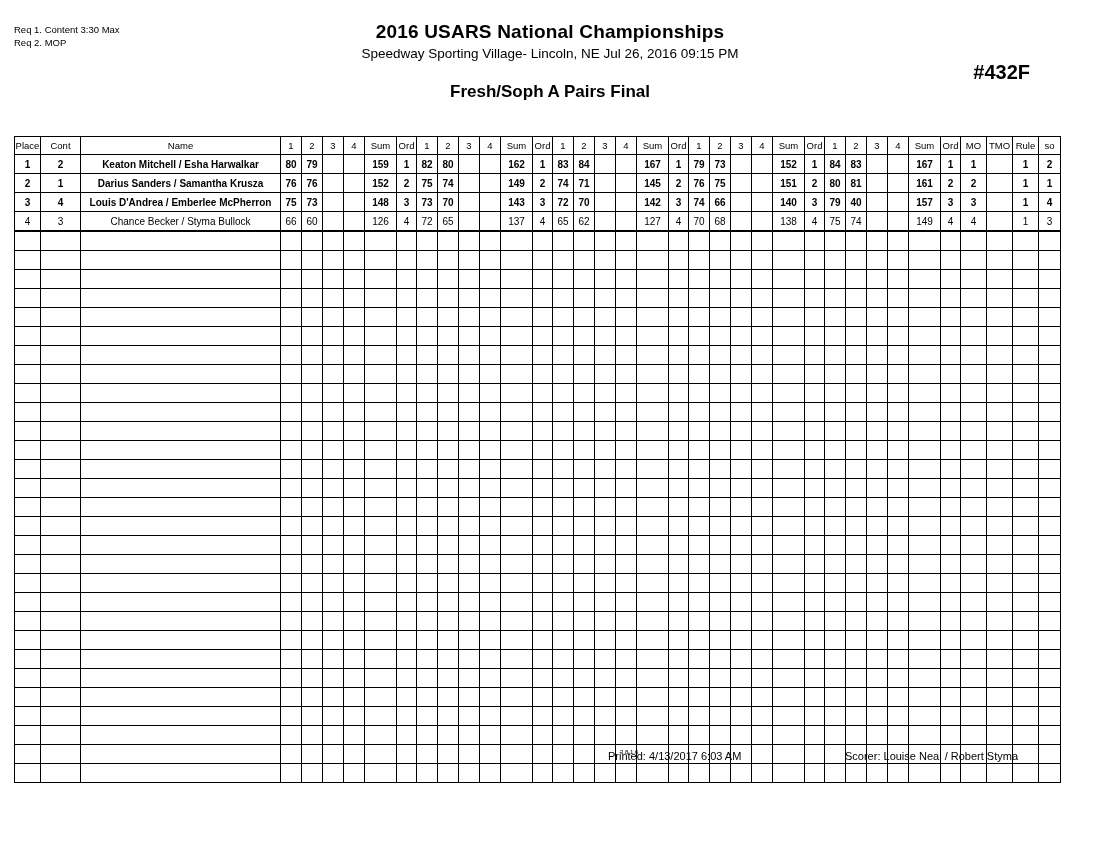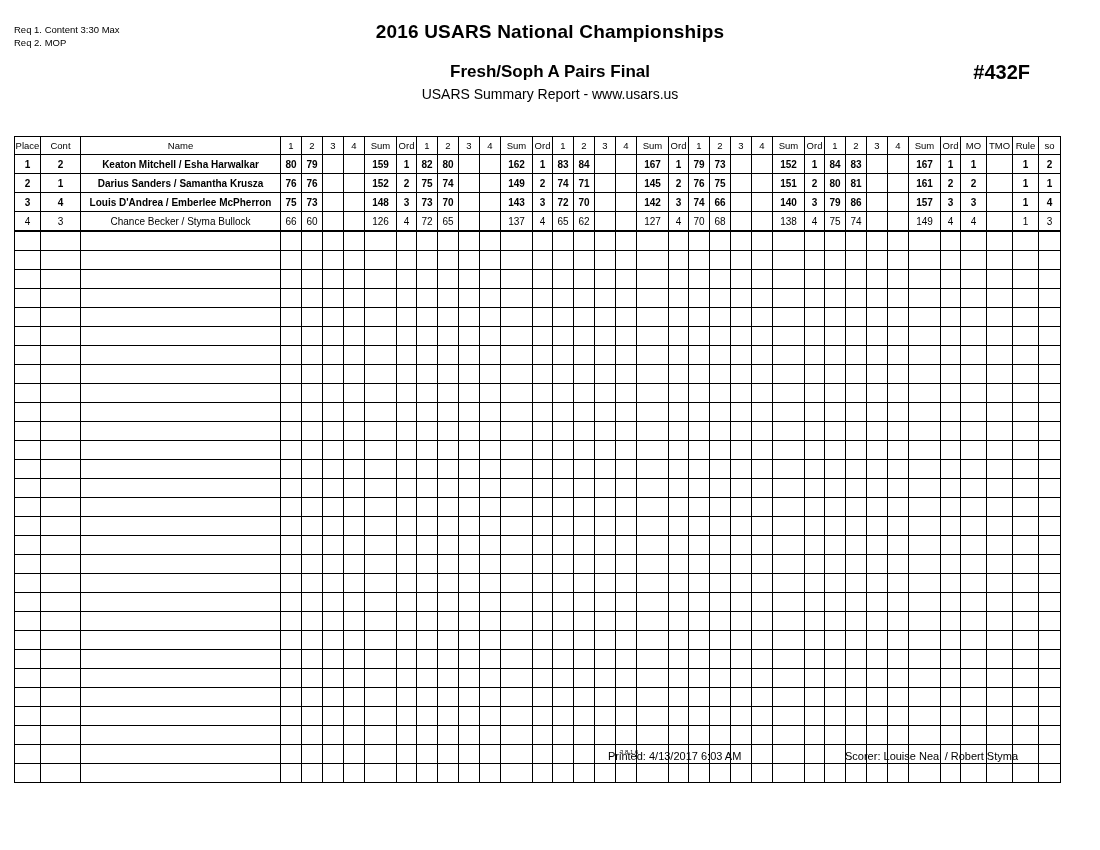--- a/index.html
+++ b/index.html
@@ -146,22 +146,22 @@
 
 <div class="page">
 
   <div class="req-block">
     <div class="req-line">Req  1.   Content 3:30 Max</div>
     <div class="req-line">Req  2.   MOP</div>
   </div>
 
   <div class="title-block">
     <div class="title-main">2016 USARS National Championships</div>
+    <div class="title-sub1">Speedway Sporting Village- Lincoln, NE  Jul 26, 2016  09:15 PM</div>
     <div class="title-sub2">Fresh/Soph A Pairs Final</div>
-    <div class="title-sub3">USARS Summary Report - www.usars.us</div>
   </div>
 
   <div class="event-num">#432F</div>
 
   <table class="sheet">
     <colgroup>
       <col style="width:26px">
       <col style="width:40px">
       <col style="width:200px">
 
@@ -345,21 +345,21 @@
           <td></td>
           <td>142</td>
           <td>3</td>
           <td class="grp-left">74</td>
           <td>66</td>
           <td></td>
           <td></td>
           <td>140</td>
           <td>3</td>
           <td class="grp-left">79</td>
-          <td>86</td>
+          <td>40</td>
           <td></td>
           <td></td>
           <td>157</td>
           <td class="grp-right">3</td>
           <td>3</td>
           <td></td>
           <td>1</td>
           <td>4</td>
         </tr>
         <tr class="last-skater">

